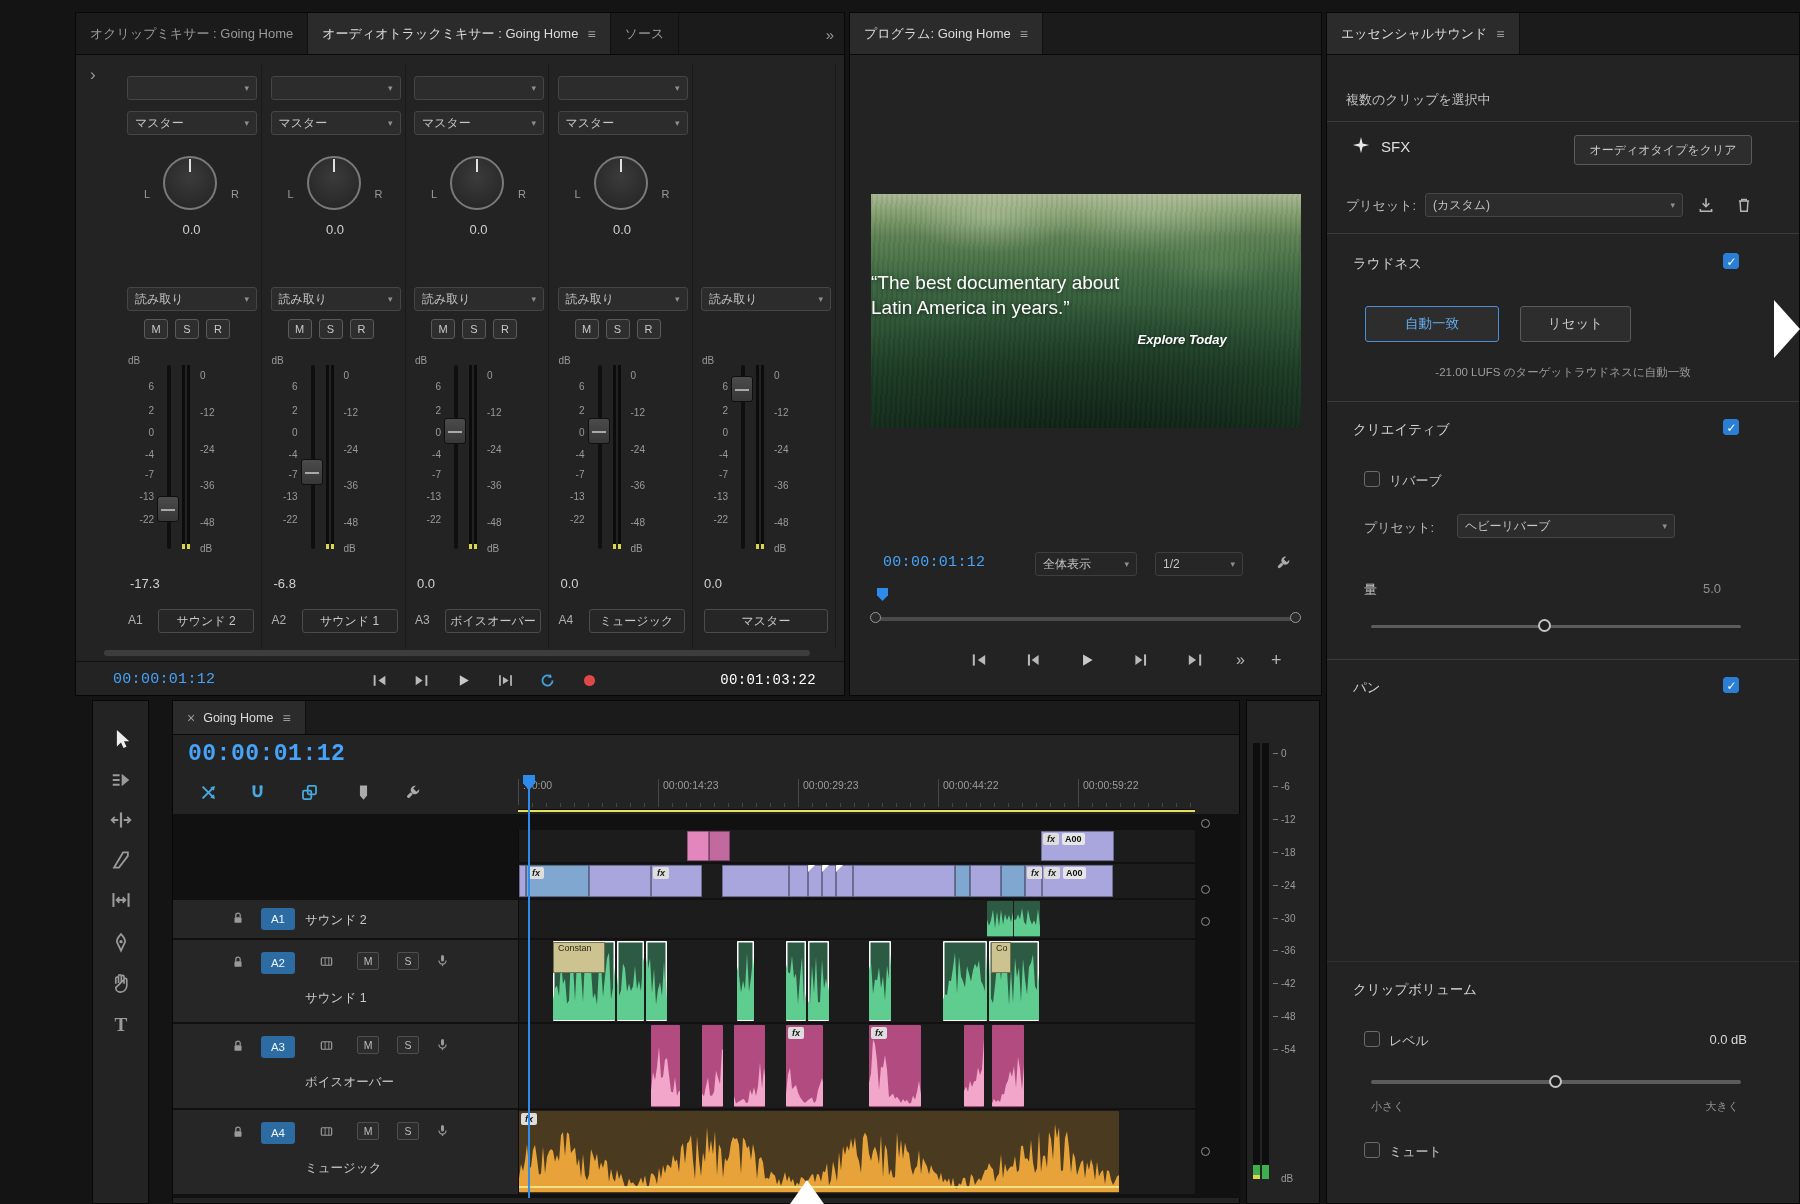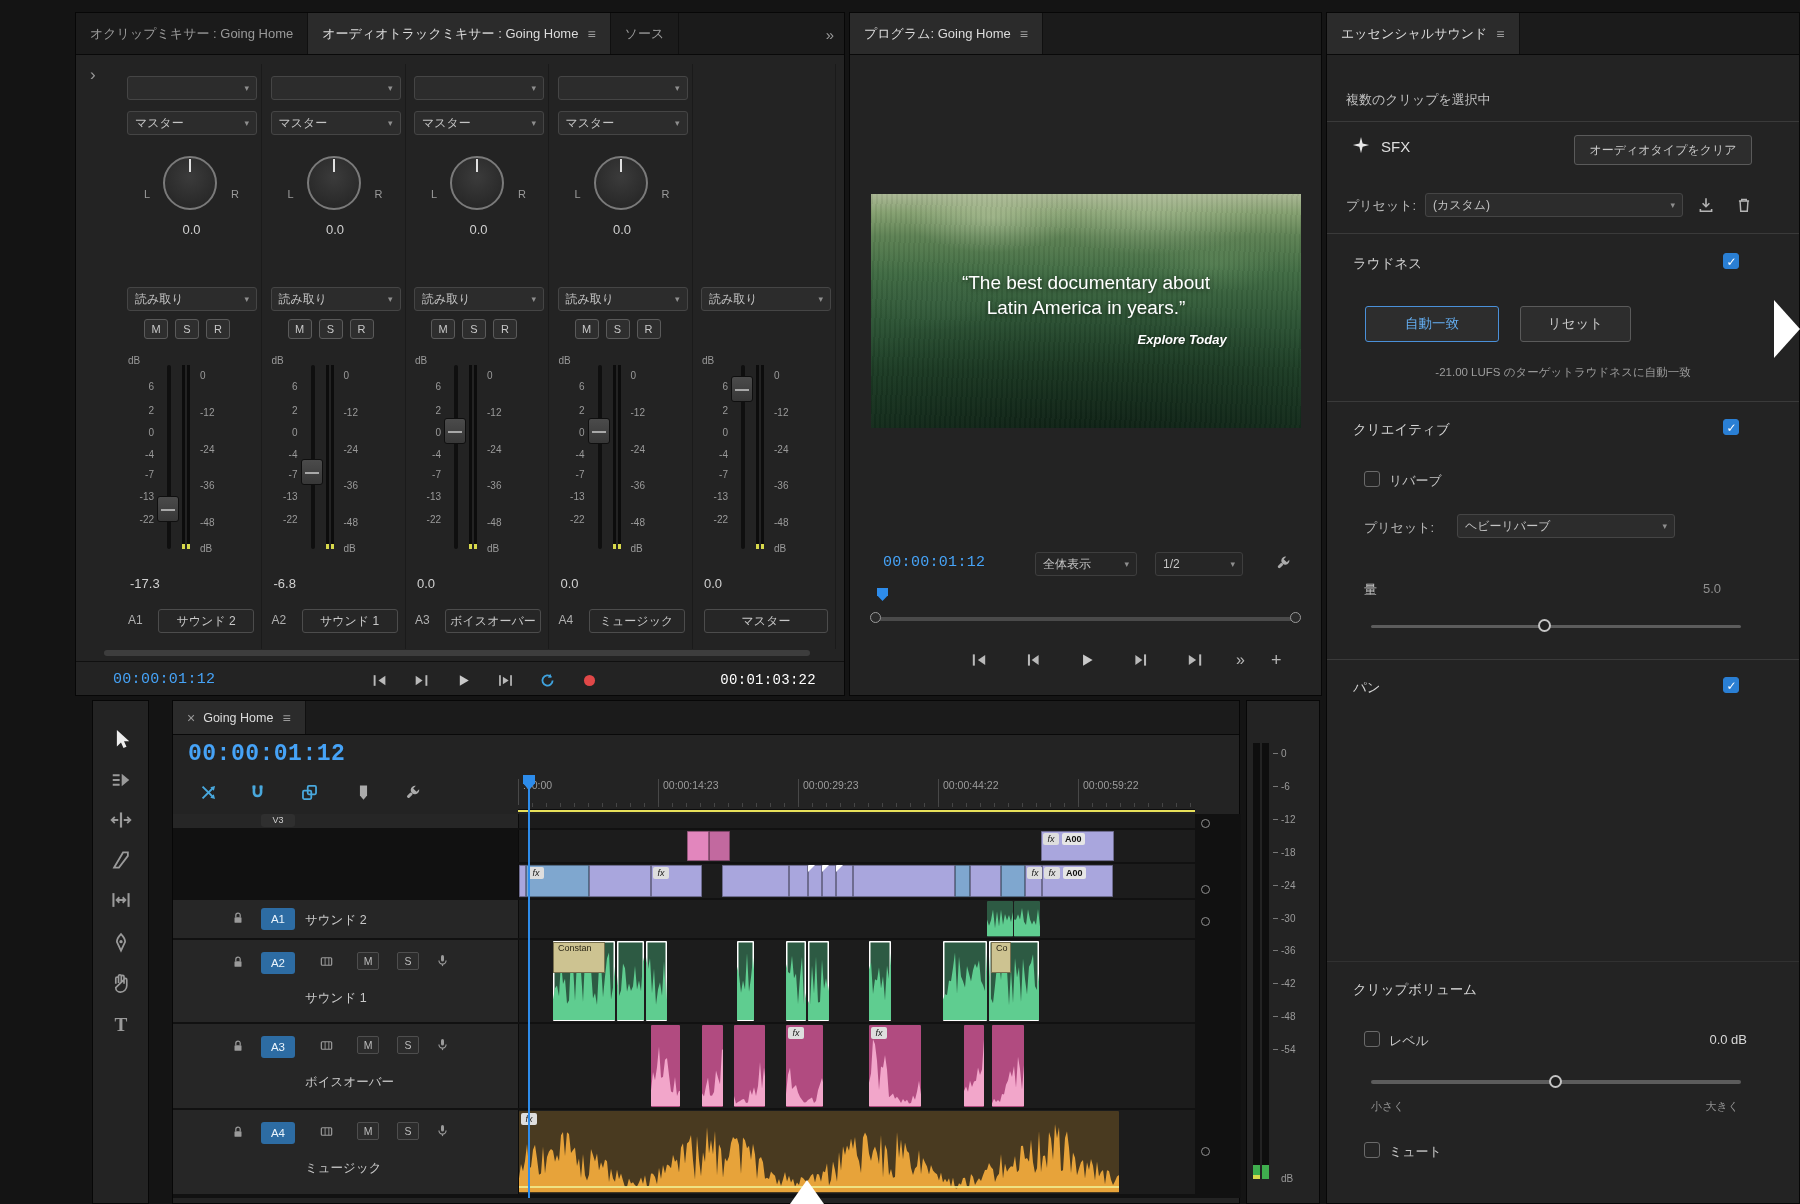--- a/index.html
+++ b/index.html
@@ -69,21 +69,21 @@
 #mixer-transport-icons{position:absolute;left:292px;top:7px;display:flex;gap:20px}
 
 #video{position:absolute;left:21px;top:181px;width:430px;height:234px;overflow:hidden;background:
  radial-gradient(120px 50px at 28% 10%,rgba(215,225,190,.35),transparent 70%),
  radial-gradient(160px 60px at 65% 8%,rgba(200,215,180,.28),transparent 70%),
  radial-gradient(90px 40px at 80% 30%,rgba(120,160,110,.25),transparent 70%),
  radial-gradient(100px 45px at 15% 45%,rgba(60,100,70,.3),transparent 70%),
  radial-gradient(600px 300px at 50% 125%,rgba(0,0,0,.5),transparent 62%),
  linear-gradient(180deg,#aab794 0%,#85a070 8%,#5e8254 18%,#406b43 34%,#2c5334 55%,#1f4128 75%,#173421 100%)}
 #video:before{content:"";position:absolute;inset:0;background:repeating-linear-gradient(93deg,rgba(0,0,0,.05) 0 2px,rgba(255,255,255,.02) 2px 5px)}
-.ov1{position:absolute;left:0;top:33%;width:100%;text-align:center;color:#fff;font-size:19px;line-height:1.3;text-shadow:0 1px 5px rgba(0,0,0,.65)}
+.ov1{position:absolute;left:0;top:33%;width:100%;color:#fff;font-size:19px;line-height:1.3;text-shadow:0 1px 5px rgba(0,0,0,.65)}
 .ov2{position:absolute;left:62%;top:59%;color:#fff;font-size:13px;font-weight:bold;font-style:italic;text-shadow:0 1px 4px rgba(0,0,0,.65)}
 .zoomrail{position:absolute;left:25px;right:26px;top:604px;height:4px;background:#4a4a4a;border-radius:2px}
 .zoomcirc{position:absolute;top:599px;width:11px;height:11px;border:1.5px solid #9a9a9a;border-radius:50%;background:#2a2a2a}
 .pph{position:absolute;left:27px;top:575px;width:11px;height:13px;background:#2d8ceb;clip-path:polygon(0 0,100% 0,100% 55%,50% 100%,0 55%)}
 #program-transport-icons{position:absolute;left:0;top:636px;width:473px;display:flex;justify-content:center;gap:32px}
 .tbtn{width:22px;height:22px;display:flex;align-items:center;justify-content:center}
 .txtic{position:absolute;color:#b5b5b5;font-size:16px}
 
 #tl-tc{position:absolute;left:15px;top:40px;font-size:23px;font-weight:bold;color:#46a3f7;letter-spacing:.5px;font-family:"Liberation Mono","DejaVu Sans Mono",monospace}
 #tl-toolbar{position:absolute;left:0;top:80px;width:345px;height:26px}
@@ -97,21 +97,21 @@
 .trow{position:absolute;left:0;width:1068px}
 .thead{position:absolute;left:0;top:0;bottom:0;width:345px;background:#262626}
 .tlane{position:absolute;left:345px;top:0;bottom:0;width:677px;background:#1c1c1c;border-left:1px solid #0b0b0b}
 .tbox{position:absolute;left:88px;width:34px;height:22px;background:#2f2f2f;border-radius:3px;font-size:11.5px;color:#cfcfcf;text-align:center;line-height:22px}
 .tbox.ablue{background:#2d6ca3;color:#eaf4fc}
 .ticon{position:absolute;width:16px;height:16px}
 .msbtn{position:absolute;width:22px;height:18px;background:#2c2c2c;border:1px solid #4e4e4e;border-radius:2px;font-size:10.5px;color:#bdbdbd;text-align:center;line-height:16px}
 .tname{position:absolute;left:132px;font-size:12.5px;color:#c9c9c9;white-space:nowrap}
 .clip{position:absolute;top:1px;bottom:1px;border-radius:1px;overflow:hidden}
 .clip.sel{box-shadow:inset 0 0 0 1.5px #fff}
-.fxb{position:absolute;left:2px;top:2px;width:16px;height:12px;background:#dedede;border-radius:2px;color:#1a1a1a;font-size:9px;font-style:italic;font-weight:normal;text-align:center;line-height:12px}
+.fxb{position:absolute;left:2px;top:2px;width:16px;height:12px;background:#dedede;border-radius:2px;color:#1a1a1a;font-size:9px;font-style:italic;font-weight:bold;text-align:center;line-height:12px}
 .a00{position:absolute;left:21px;top:2px;height:12px;padding:0 3px;background:#e6e6e6;border-radius:2px;color:#111;font-size:9px;font-weight:bold;line-height:12px}
 .wedge{position:absolute;left:0;top:0;width:0;height:0;border-top:7px solid #fff;border-right:7px solid transparent}
 .xfade{position:absolute;top:1px;height:31px;background:#cdc391;border:1px solid #77704f;color:#2c2817;font-size:9px;line-height:11px;padding:0 4px;overflow:hidden;white-space:nowrap}
 .rubber{position:absolute;left:0;right:0;bottom:5px;height:2px;background:#efe98c;opacity:.9}
 .phm{position:absolute;left:350px;top:74px;width:12px;height:15px;background:#2d8ceb;clip-path:polygon(0 0,100% 0,100% 55%,50% 100%,0 55%);z-index:6}
 .phline{position:absolute;left:355px;top:74px;width:2px;height:423px;background:#2d8ceb;z-index:6}
 .scirc{position:absolute;left:1028px;width:9px;height:9px;border:1.5px solid #8f8f8f;border-radius:50%}
 
 .mvbar{position:absolute;top:42px;width:7px;height:436px;background:#0e0e0e}
 .mgrn{position:absolute;left:0;right:0;bottom:0;height:14px;background:#3fae4e}
@@ -682,26 +682,20 @@
         <div class="rmt" style="left: 588px;"></div>
         <div class="rmt" style="left: 602px;"></div>
         <div class="rmt" style="left: 616px;"></div>
         <div class="rmt" style="left: 630px;"></div>
         <div class="rmt" style="left: 644px;"></div>
         <div class="rmt" style="left: 658px;"></div>
         <div class="rmt" style="left: 672px;"></div>
       </div>
     <div class="yline"></div>
     <div id="tracks">
-        <div class="trow" style="top: 0px; height: 14px;">
-          <div class="thead">
-            <div class="tbox" style="top: 0px; height: 13px; line-height: 13px; font-size: 9px;">V3</div>
-          </div>
-          <div class="tlane"></div>
-        </div>
         <div class="trow" style="top: 16px; height: 32px;">
           <div class="tlane">
             <div class="clip" style="left: 168px; width: 22px; background: rgb(226, 134, 189); box-shadow: rgba(0, 0, 0, 0.35) 0px 0px 0px 1px inset;"></div>
             <div class="clip" style="left: 190px; width: 21px; background: rgb(194, 105, 159); box-shadow: rgba(0, 0, 0, 0.35) 0px 0px 0px 1px inset;"></div>
             <div class="clip" style="left: 522px; width: 73px; background: rgb(169, 166, 221); box-shadow: rgba(0, 0, 0, 0.35) 0px 0px 0px 1px inset;">
               <span class="fxb">fx</span>
               <span class="a00">A00</span>
             </div>
           </div>
         </div>

